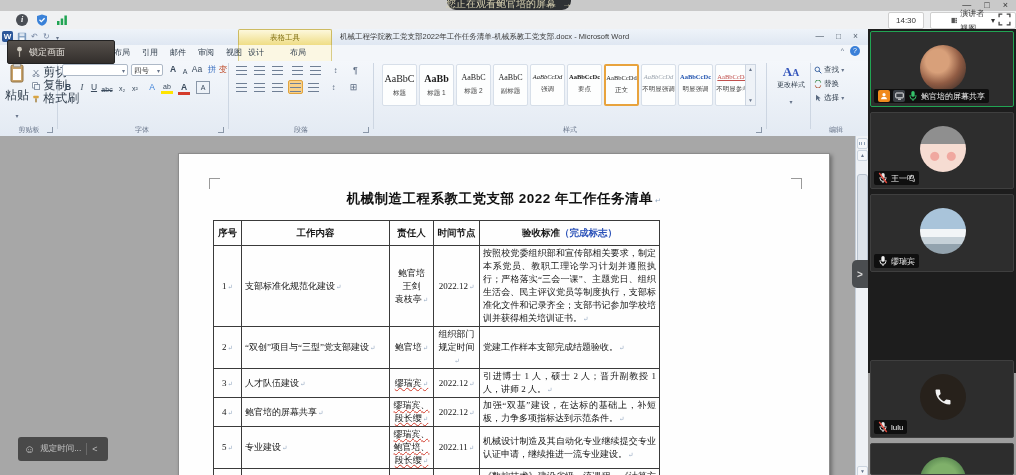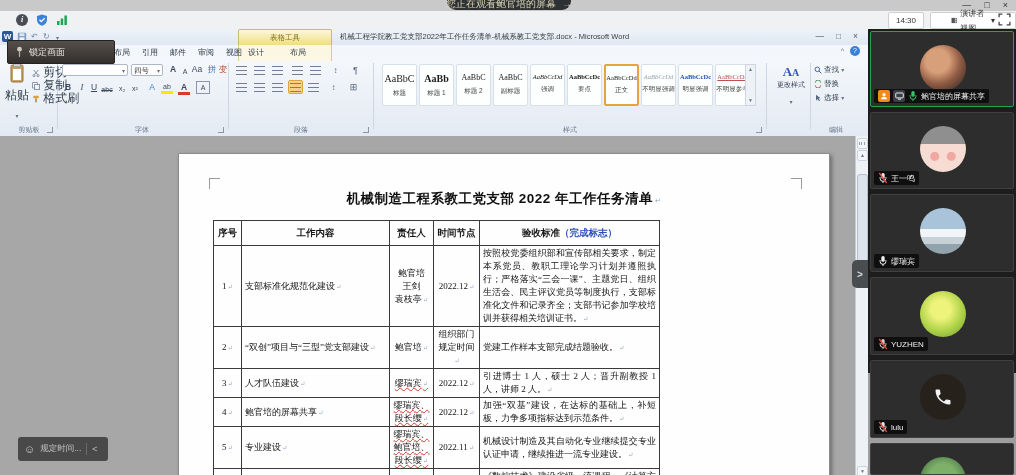--- a/index.html
+++ b/index.html
@@ -529,32 +529,20 @@
       <div class="plabel">
         <svg width="10" height="12" viewBox="0 0 12 14">
           <rect x="4" y="1" width="4" height="7" rx="2" fill="#f0f0f0"></rect>
           <path d="M2.5 6v1.5a3.5 3.5 0 0 0 7 0V6" fill="none" stroke="#f0f0f0" stroke-width="1.2"></path>
           <line x1="6" y1="11" x2="6" y2="13" stroke="#f0f0f0" stroke-width="1.2"></line>
         </svg>
         <span>缪瑞宾</span>
       </div>
     </div>
 
-    <div class="tile" style="top:248px;height:78px;">
-      <div class="avatar av4"></div>
-      <div class="plabel">
-        <svg width="10" height="12" viewBox="0 0 12 14">
-          <rect x="4" y="1" width="4" height="7" rx="2" fill="#d8c8c0"></rect>
-          <path d="M2.5 6v1.5a3.5 3.5 0 0 0 7 0V6" fill="none" stroke="#d8c8c0" stroke-width="1.2"></path>
-          <line x1="6" y1="11" x2="6" y2="13" stroke="#d8c8c0" stroke-width="1.2"></line>
-          <line x1="1.5" y1="1" x2="10.5" y2="13" stroke="#e5493d" stroke-width="1.6"></line>
-        </svg>
-        <span>YUZHEN</span>
-      </div>
-    </div>
 
     <div class="tile" style="top:331px;height:78px;">
       <div class="avatar av5">
         <svg width="20" height="20" viewBox="0 0 24 24">
           <path d="M6.6 10.8c1.4 2.7 3.9 5.2 6.6 6.6l2.2-2.2c.3-.3.7-.4 1-.2 1.1.4 2.3.6 3.6.6.6 0 1 .4 1 1V20c0 .6-.4 1-1 1C10.6 21 3 13.4 3 4c0-.6.4-1 1-1h3.5c.6 0 1 .4 1 1 0 1.2.2 2.4.6 3.6.1.3 0 .7-.2 1l-2.3 2.2z" fill="#f2f2f2"></path>
         </svg>
       </div>
       <div class="plabel">
         <svg width="10" height="12" viewBox="0 0 12 14">
           <rect x="4" y="1" width="4" height="7" rx="2" fill="#e8e8e8"></rect>

